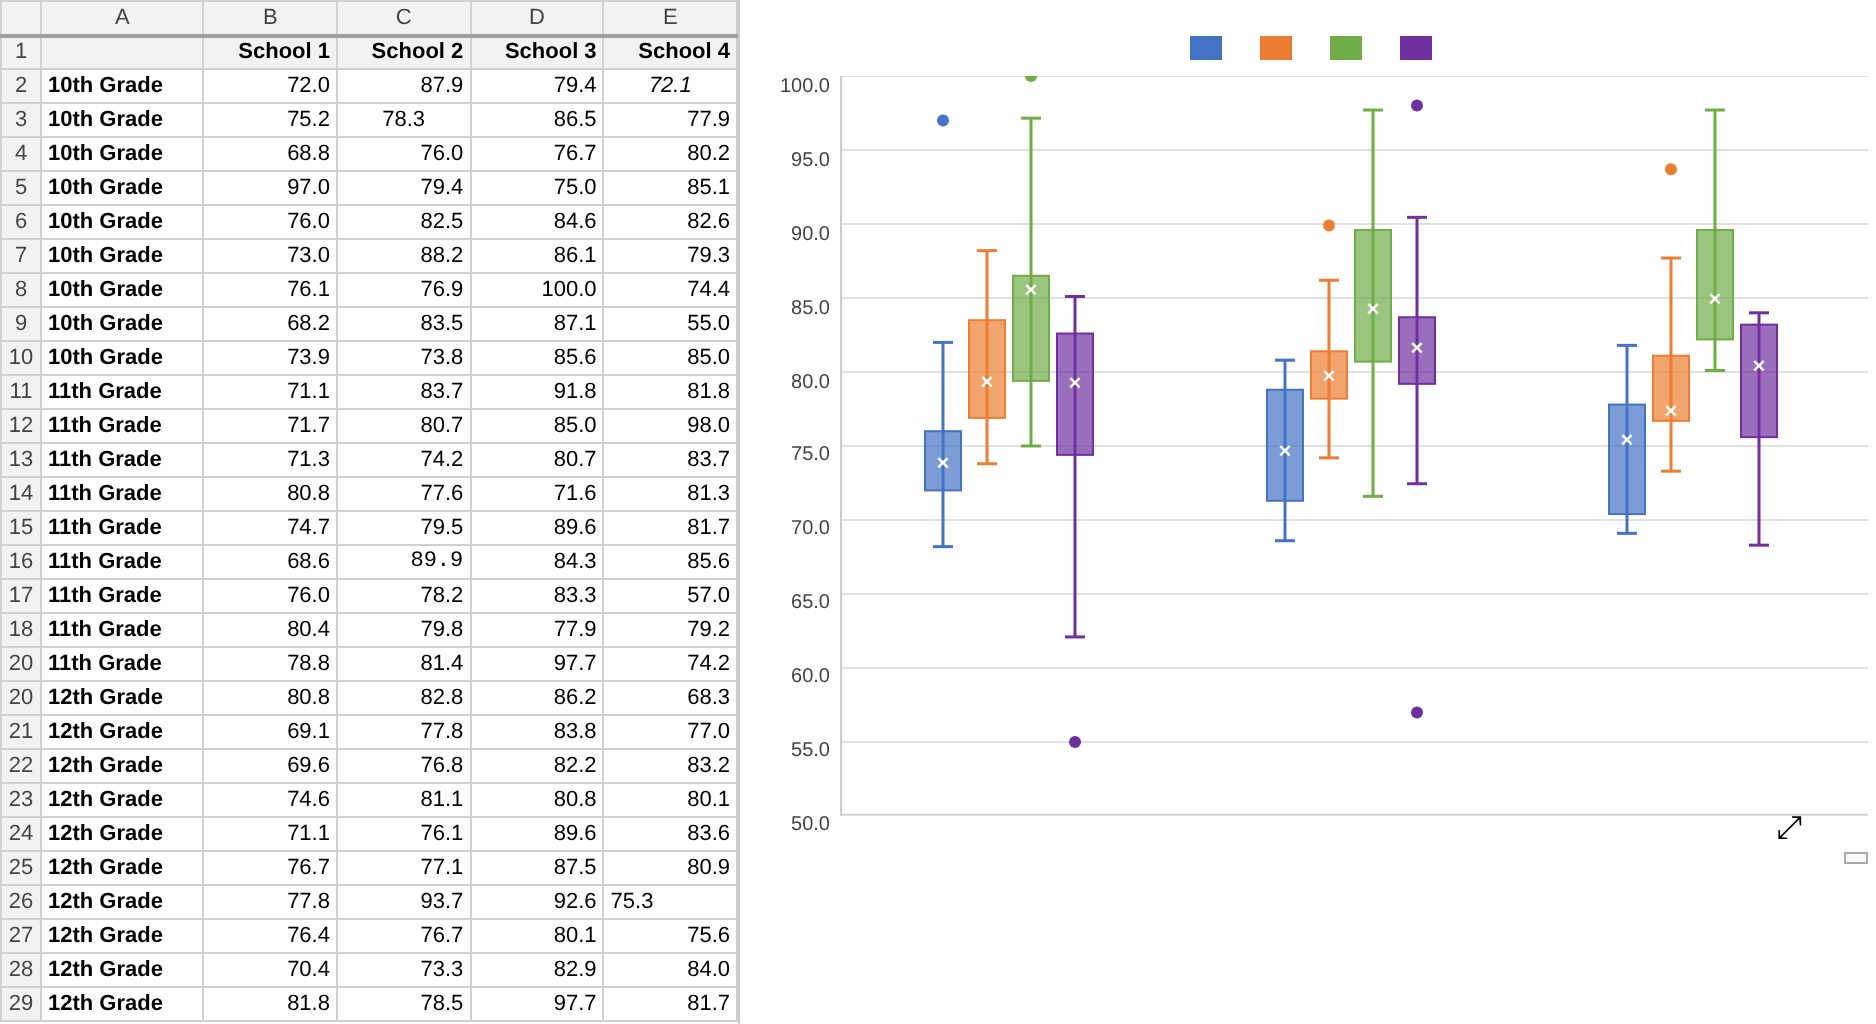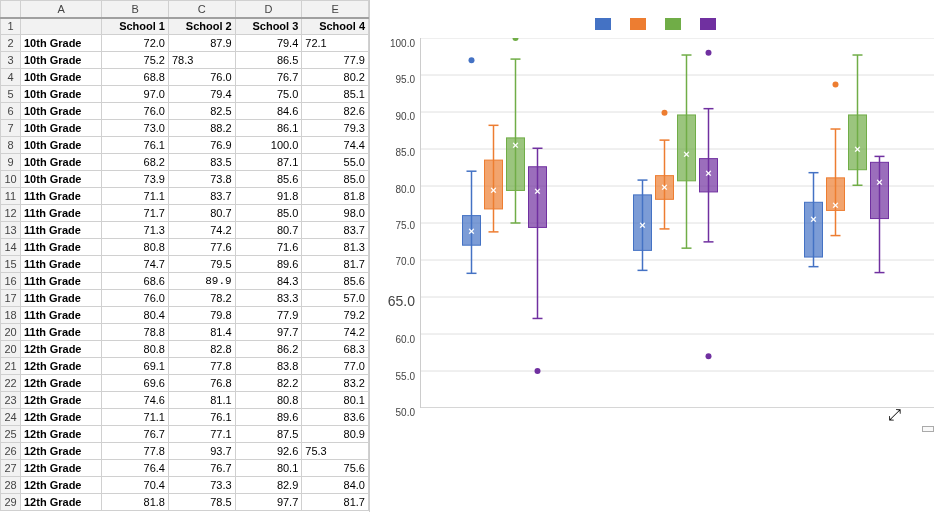--- a/index.html
+++ b/index.html
@@ -60,27 +60,27 @@
             <td style="font-weight: bold; text-align: right; background: rgb(242, 242, 242);">School 2</td>
             <td style="font-weight: bold; text-align: right; background: rgb(242, 242, 242);">School 3</td>
             <td style="font-weight: bold; text-align: right; background: rgb(242, 242, 242);">School 4</td>
           </tr>
           <tr>
             <td class="row-header">2</td>
             <td style="font-weight: bold;">10th Grade</td>
             <td style="text-align: right;">72.0</td>
             <td style="text-align: right;">87.9</td>
             <td style="text-align: right;">79.4</td>
-            <td style="text-align: left;">72.1</td>
+            <td style="text-align: center; font-style: italic;">72.1</td>
           </tr>
           <tr>
             <td class="row-header">3</td>
             <td style="font-weight: bold;">10th Grade</td>
             <td style="text-align: right;">75.2</td>
-            <td style="text-align: left; margin-left: 48px;">78.3</td>
+            <td style="text-align: center; margin-left: 48px;">78.3</td>
             <td style="text-align: right;">86.5</td>
             <td style="text-align: right;">77.9</td>
           </tr>
           <tr>
             <td class="row-header">4</td>
             <td style="font-weight: bold;">10th Grade</td>
             <td style="text-align: right;">68.8</td>
             <td style="text-align: right;">76.0</td>
             <td style="text-align: right;">76.7</td>
             <td style="text-align: right;">80.2</td>
@@ -313,21 +313,21 @@
 
     <div class="chart-body">
       <div class="y-axis" id="y-axis-labels">
           <div style="font-size: 10px; color: rgb(68, 68, 68);">100.0</div>
           <div style="font-size: 10px; color: rgb(68, 68, 68);">95.0</div>
           <div style="font-size: 10px; color: rgb(68, 68, 68);">90.0</div>
           <div style="font-size: 10px; color: rgb(68, 68, 68);">85.0</div>
           <div style="font-size: 10px; color: rgb(68, 68, 68);">80.0</div>
           <div style="font-size: 10px; color: rgb(68, 68, 68);">75.0</div>
           <div style="font-size: 10px; color: rgb(68, 68, 68);">70.0</div>
-          <div style="font-size: 14px; color: rgb(68, 68, 68);">65.0</div>
+          <div style="font-size: 10px; color: rgb(68, 68, 68);">65.0</div>
           <div style="font-size: 10px; color: rgb(68, 68, 68);">60.0</div>
           <div style="font-size: 10px; color: rgb(68, 68, 68);">55.0</div>
           <div style="font-size: 10px; color: rgb(68, 68, 68);">50.0</div>
         </div>
       <div style="flex:1; position:relative;">
         <div class="plot-area" id="plot-area" style="height: 370px;">
           
         <svg width="513" height="370">
               <line x1="0" x2="513" y1="370" y2="370" stroke="#e0e0e0" stroke-width="1"></line>
               <line x1="0" x2="513" y1="333" y2="333" stroke="#e0e0e0" stroke-width="1"></line>

